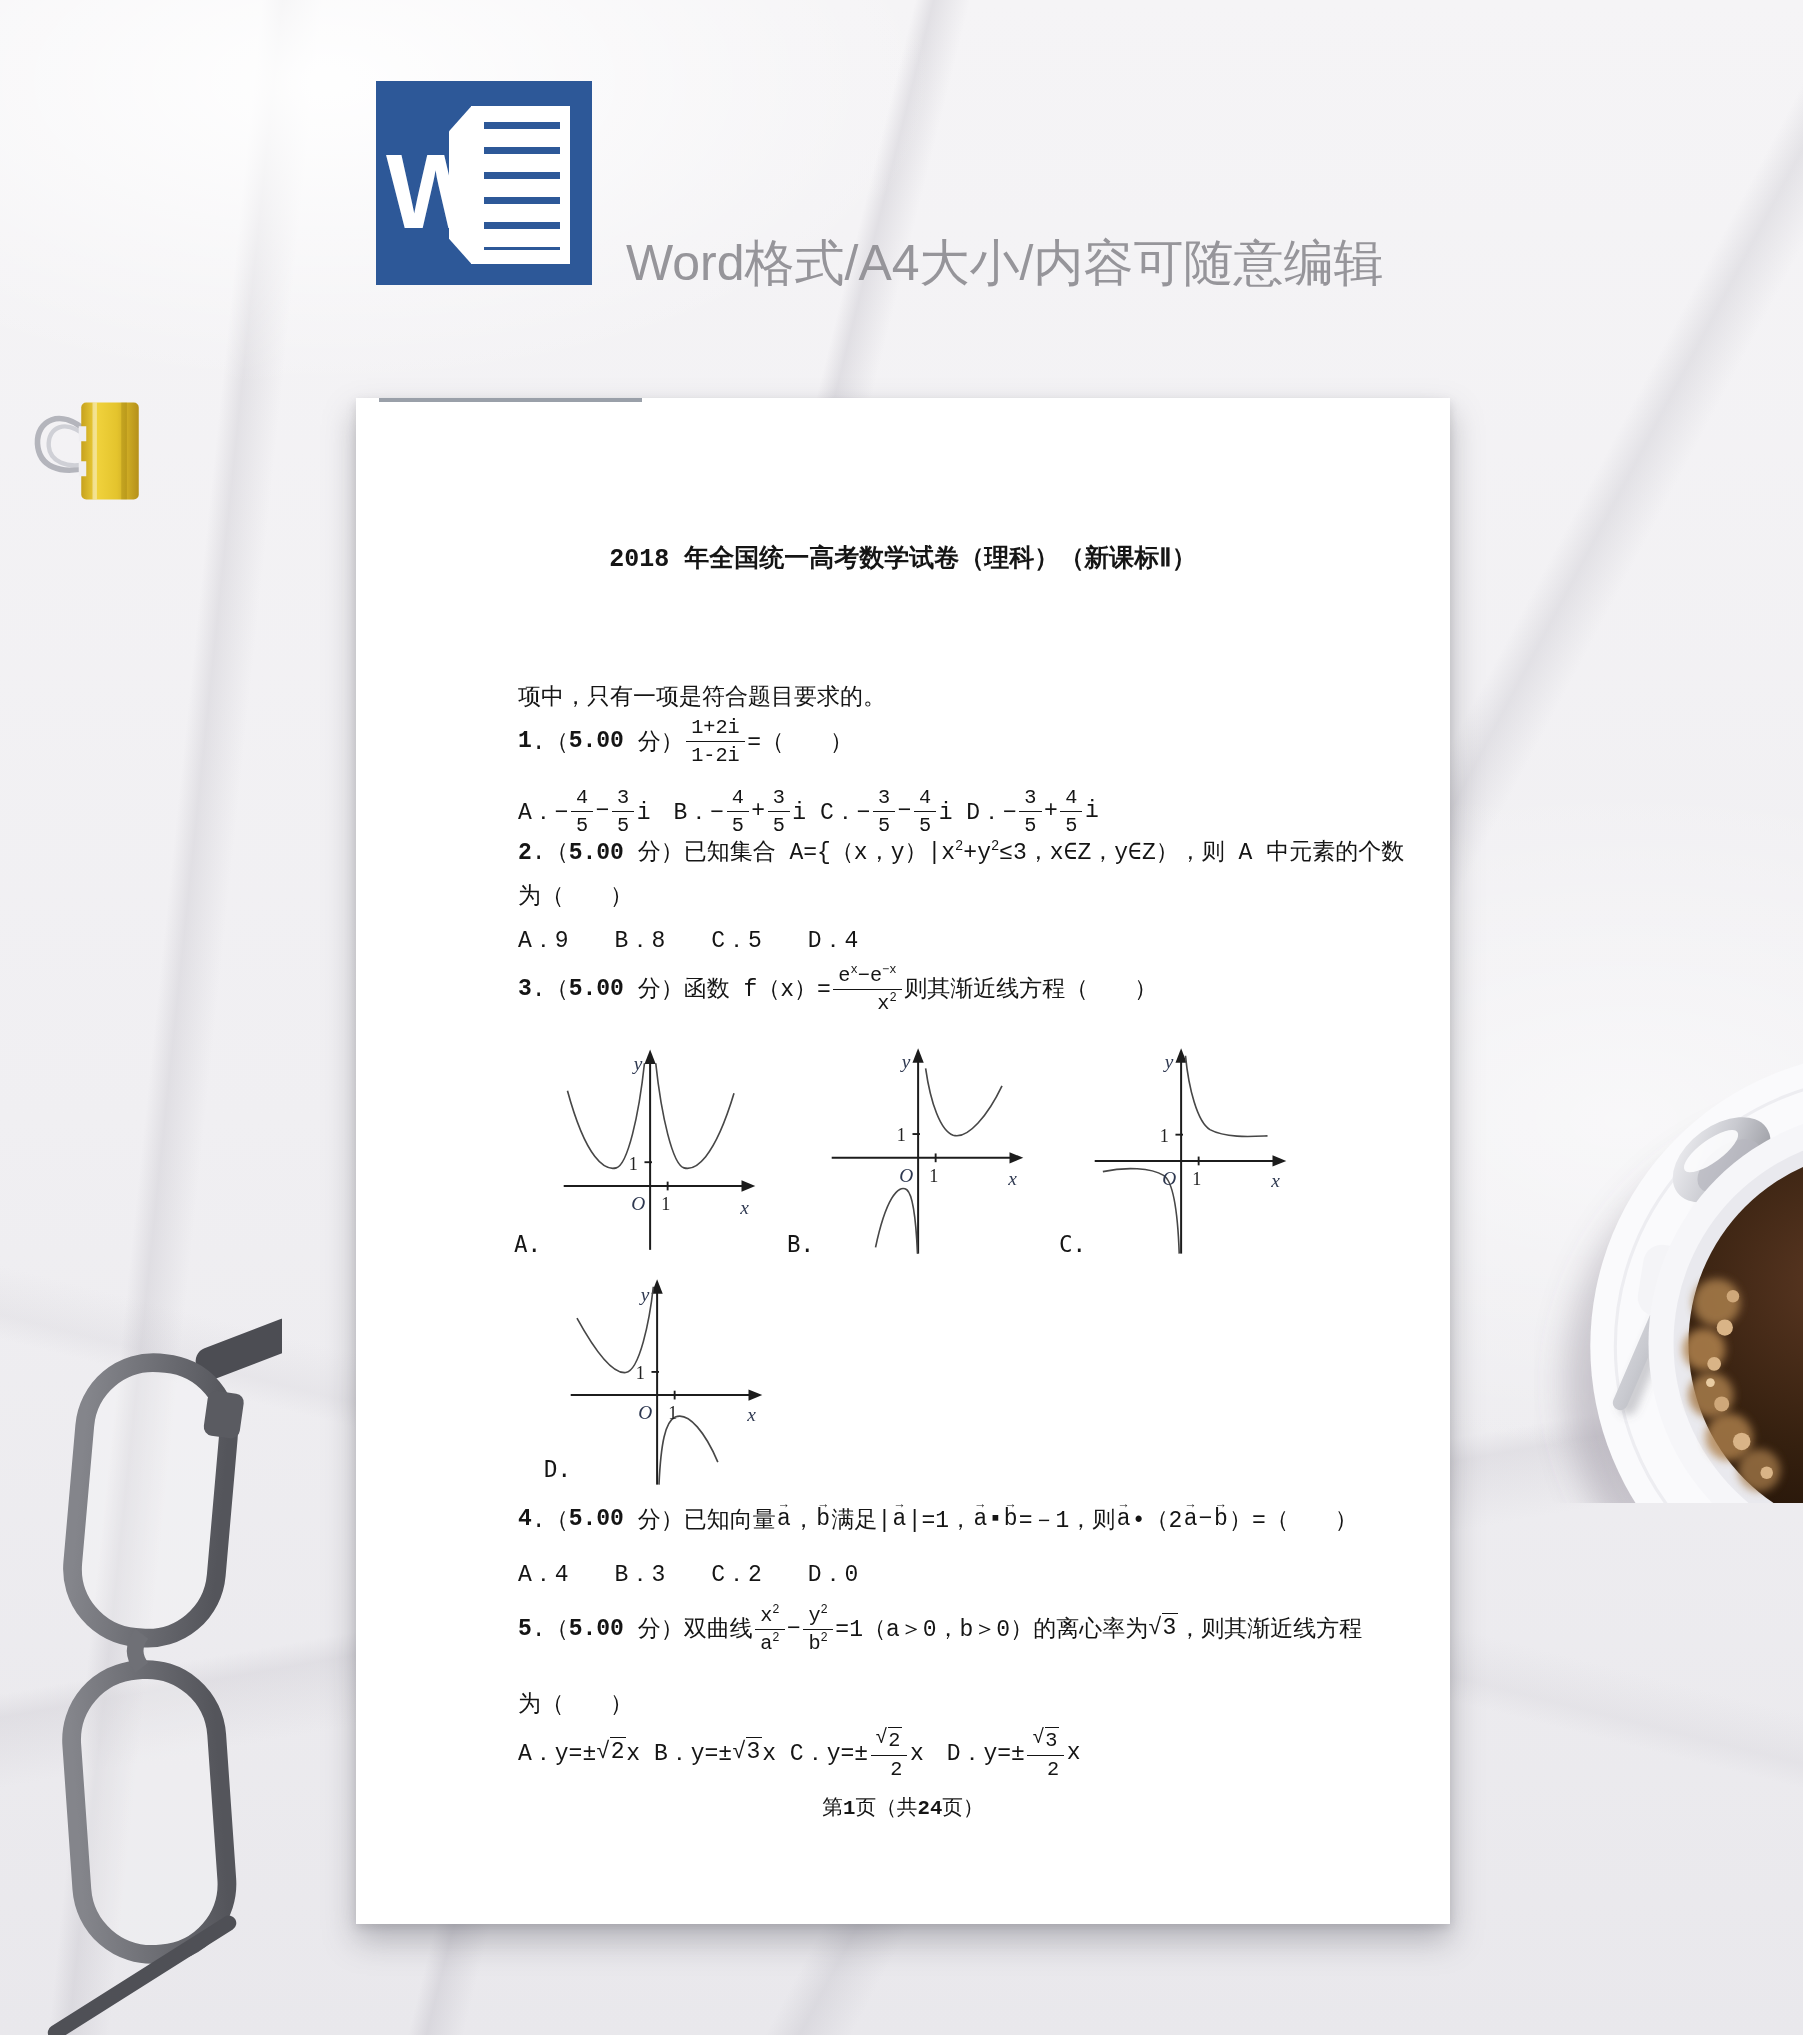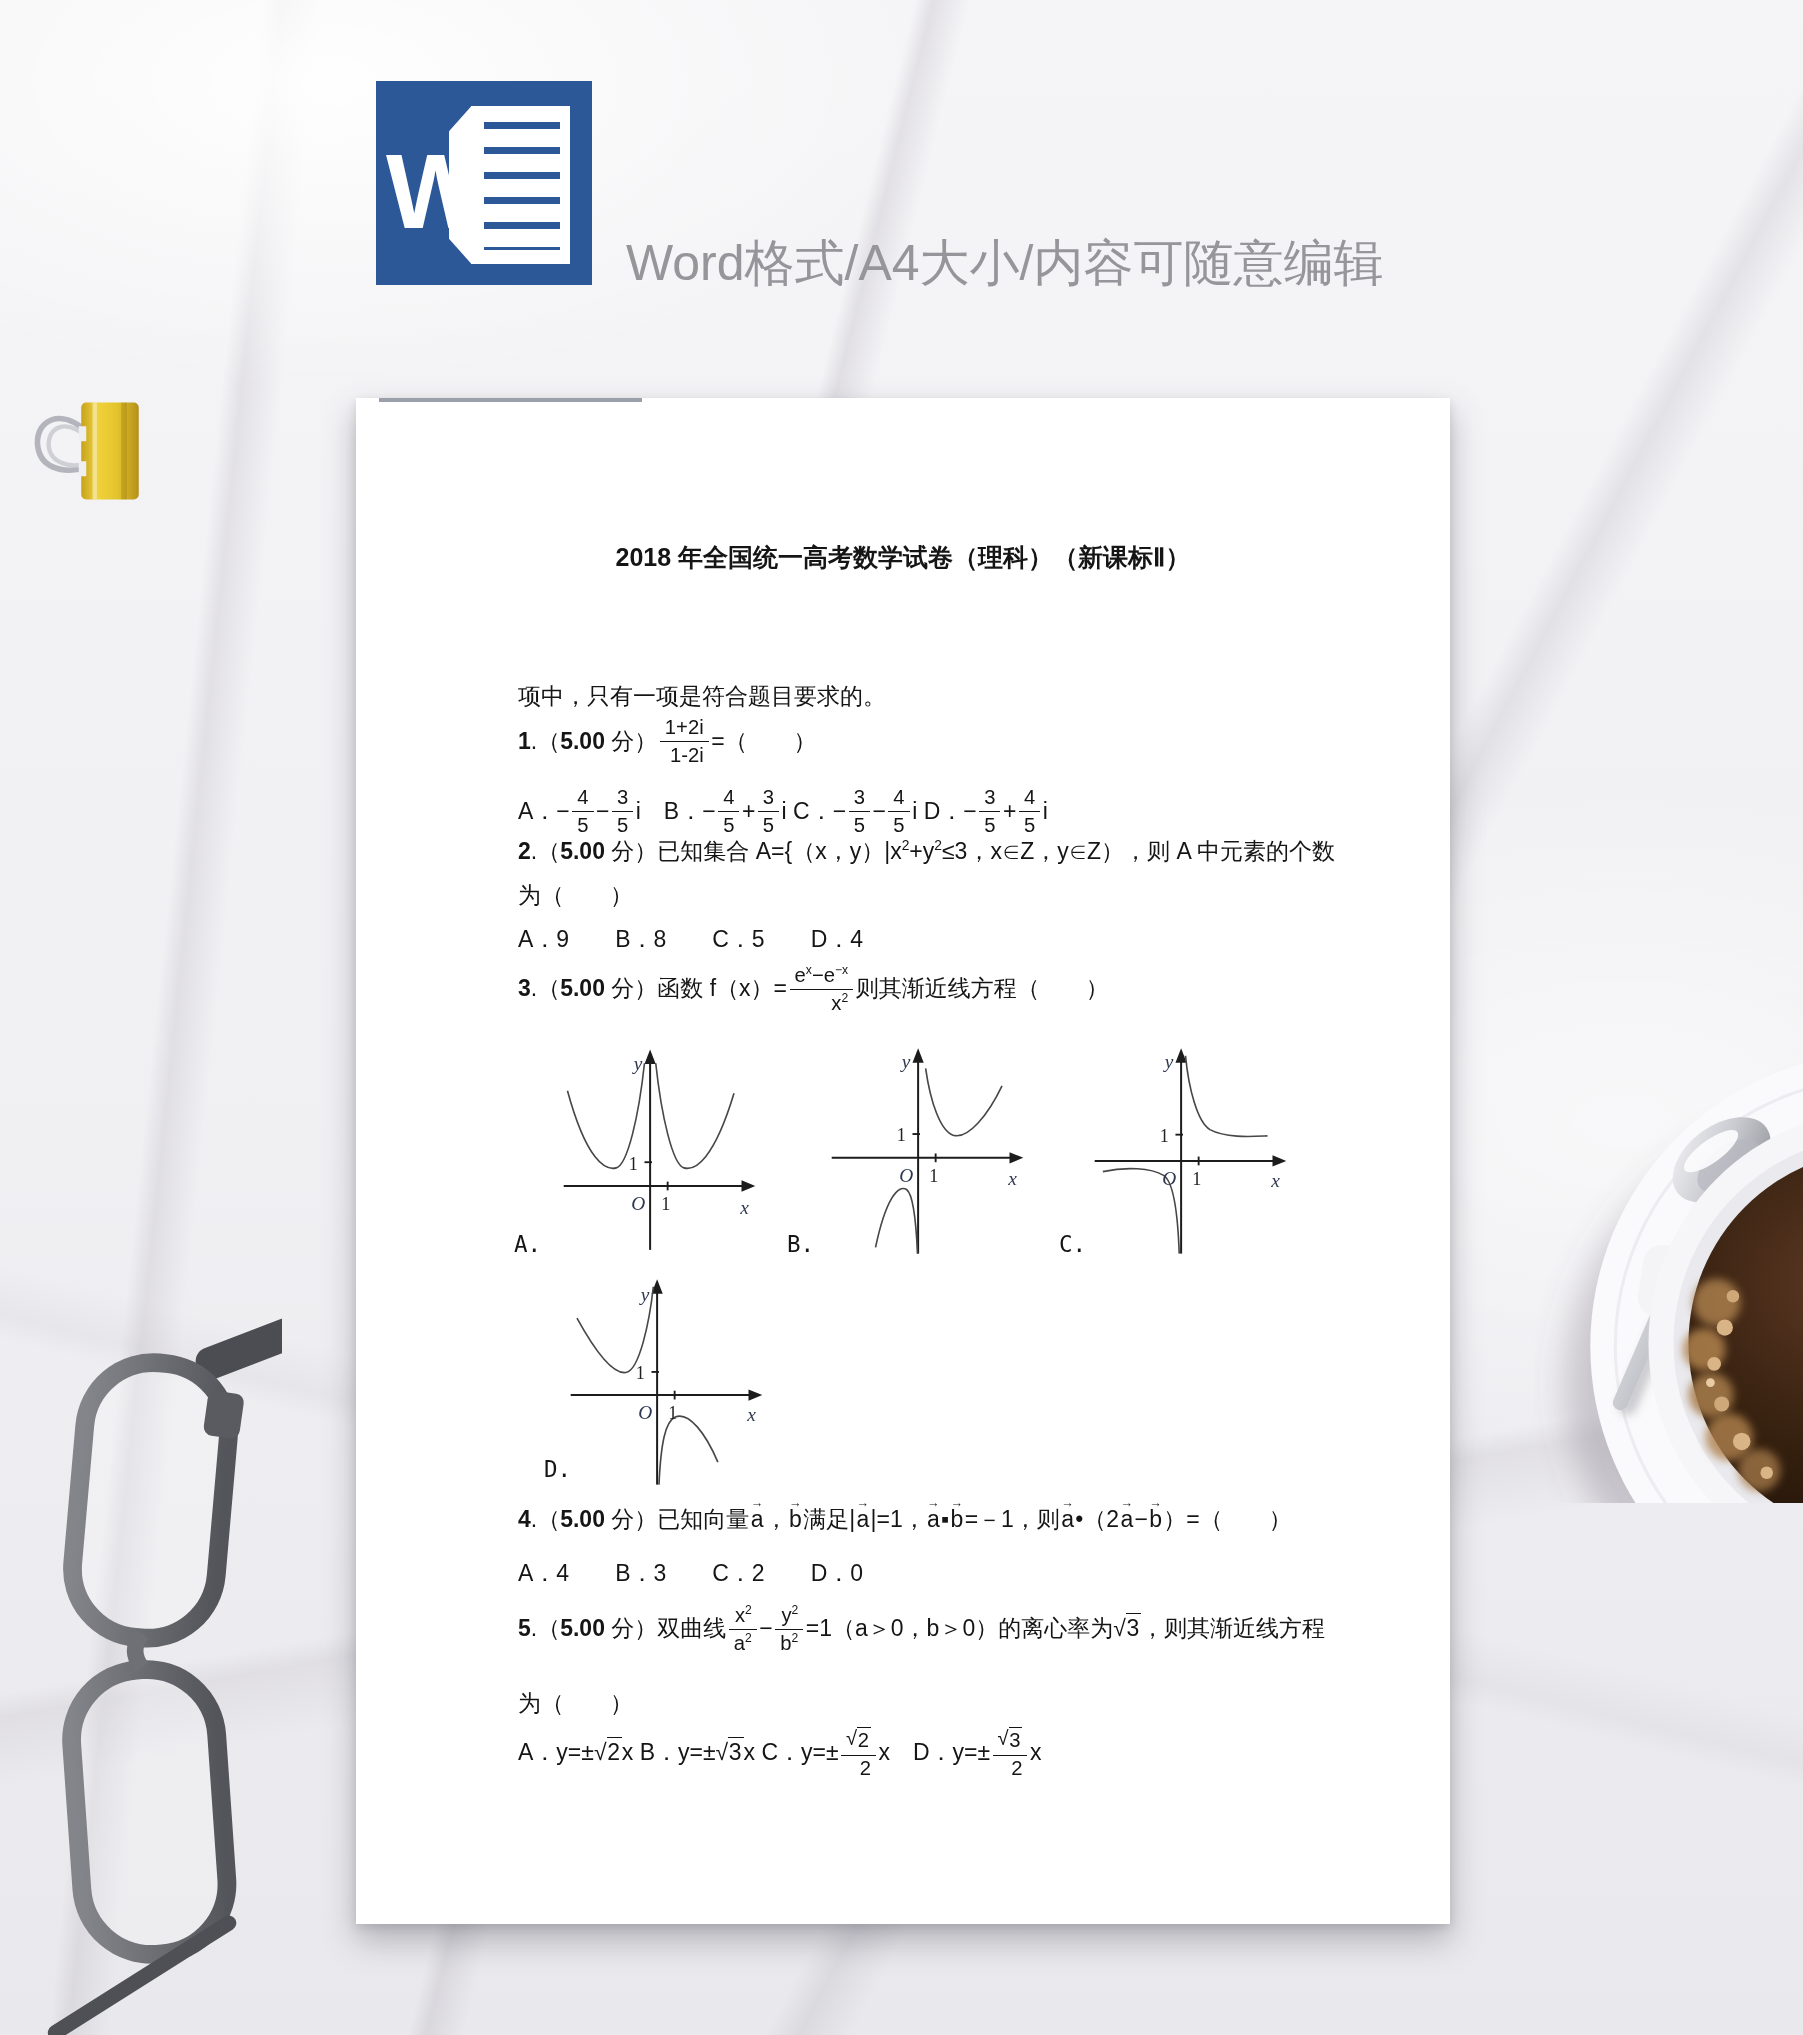--- a/index.html
+++ b/index.html
@@ -27,21 +27,21 @@
     background:repeating-linear-gradient(180deg,#2d5898 0 6.9px,#ffffff 6.9px 25px);}
   .hdr-title{position:absolute;left:619px;top:100px;font-size:88px;font-weight:800;color:#242424;
     letter-spacing:-1.9px;white-space:nowrap;font-family:"Liberation Sans",sans-serif;}
   .hdr-sub{position:absolute;left:626px;top:230px;font-size:50px;font-weight:400;color:#96959a;
     white-space:nowrap;font-family:"Liberation Sans",sans-serif;}
   
   .page{position:absolute;left:356px;top:398px;width:1094px;height:1526px;background:#ffffff;
     box-shadow:0 16.3px 30px rgba(88,86,96,.38), 0 3.8px 8.8px rgba(110,108,118,.22);}
   .page-strip{position:absolute;left:22.5px;top:0;width:263px;height:4.4px;background:#9aa0a9;}
   .line{position:absolute;left:162px;color:#151515;font-size:23px;white-space:pre;
-    font-family:Liberation Sans, sans-serif;}
+    font-family:Liberation Mono, monospace;}
   .frow{display:flex;align-items:center;}
   .frow>span{display:inline-block;white-space:pre;}
   .center{left:0;width:100%;text-align:center;}
   .doc-title{font-weight:700;font-size:25px;}
   .b{font-weight:700;}
   sup{font-size:.6em;}
   .frac{display:inline-flex;flex-direction:column;align-items:center;line-height:1.05;
     font-size:.88em;margin:0 2.5px;vertical-align:middle;text-align:right;}
   .frac .num{display:block;border-bottom:1.9px solid #151515;padding:1.3px 5px 3.1px;white-space:pre;}
   .frac .den{display:block;padding:2.5px 5px 0;white-space:pre;}
@@ -183,20 +183,21 @@
 
     <div class="glabel" style="left:188px;top:1058px">D.</div>
 
     <div class="line frow" style="top:1091px;height:60px"><span class="b">4</span><span class="t">.（</span><span class="b">5.00</span><span class="t"> 分）已知向量</span><span class="vec">a<i>→</i></span><span class="t">，</span><span class="vec">b<i>→</i></span><span class="t">满足|</span><span class="vec">a<i>→</i></span><span class="t">|=1，</span><span class="vec">a<i>→</i></span><span class="t">▪</span><span class="vec">b<i>→</i></span><span class="t">=－1，则</span><span class="vec">a<i>→</i></span><span class="t">•（2</span><span class="vec">a<i>→</i></span><span class="t">−</span><span class="vec">b<i>→</i></span><span class="t">）=（　　）</span></div>
     <div class="line" style="top:1160px">A．4　　B．3　　C．2　　D．0</div>
 
     <div class="line frow" style="top:1191px;height:79px"><span class="b">5</span><span class="t">.（</span><span class="b">5.00</span><span class="t"> 分）双曲线</span><span class="frac"><span class="num"><span class="t">x</span><sup>2</sup></span><span class="den"><span class="t">a</span><sup>2</sup></span></span><span class="t">−</span><span class="frac"><span class="num"><span class="t">y</span><sup>2</sup></span><span class="den"><span class="t">b</span><sup>2</sup></span></span><span class="t">=1（a＞0，b＞0）的离心率为</span><span class="sqrt"><span class="rs">√</span><span class="rb">3</span></span><span class="t">，则其渐近线方程</span></div>
     <div class="line" style="top:1290px">为（　　）</div>
     <div class="line frow" style="top:1315px;height:79px"><span class="t">A．y=±</span><span class="sqrt"><span class="rs">√</span><span class="rb">2</span></span><span class="t">x B．y=±</span><span class="sqrt"><span class="rs">√</span><span class="rb">3</span></span><span class="t">x C．y=±</span><span class="frac"><span class="num"><span class="sqrt"><span class="rs">√</span><span class="rb">2</span></span></span><span class="den"><span class="t">2</span></span></span><span class="t">x　D．y=±</span><span class="frac"><span class="num"><span class="sqrt"><span class="rs">√</span><span class="rb">3</span></span></span><span class="den"><span class="t">2</span></span></span><span class="t">x</span></div>
 
+    <div class="line center footer" style="top:1395px"><span class="t">第</span><span class="b">1</span><span class="t">页（共</span><span class="b">24</span><span class="t">页）</span></div>
   </div>
 
   <svg class="coffee-svg" style="left:1534px;top:1002px" width="269" height="501" viewBox="0 0 430 800">
     <defs>
       <filter id="bl30" x="-60%" y="-60%" width="220%" height="220%">
           <feGaussianBlur stdDeviation="26"></feGaussianBlur>
         </filter>
       <filter id="bl8" x="-40%" y="-40%" width="180%" height="180%">
           <feGaussianBlur stdDeviation="7"></feGaussianBlur>
         </filter>

